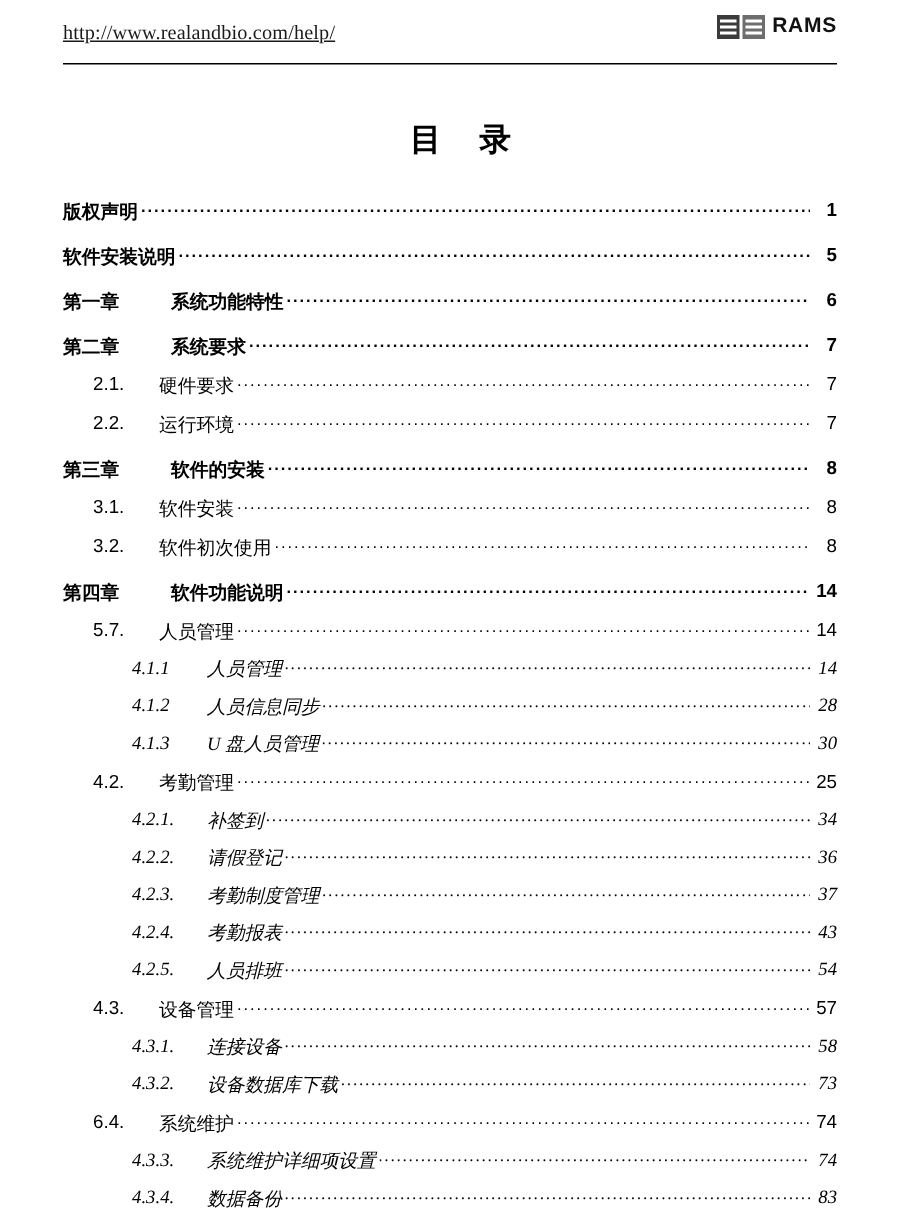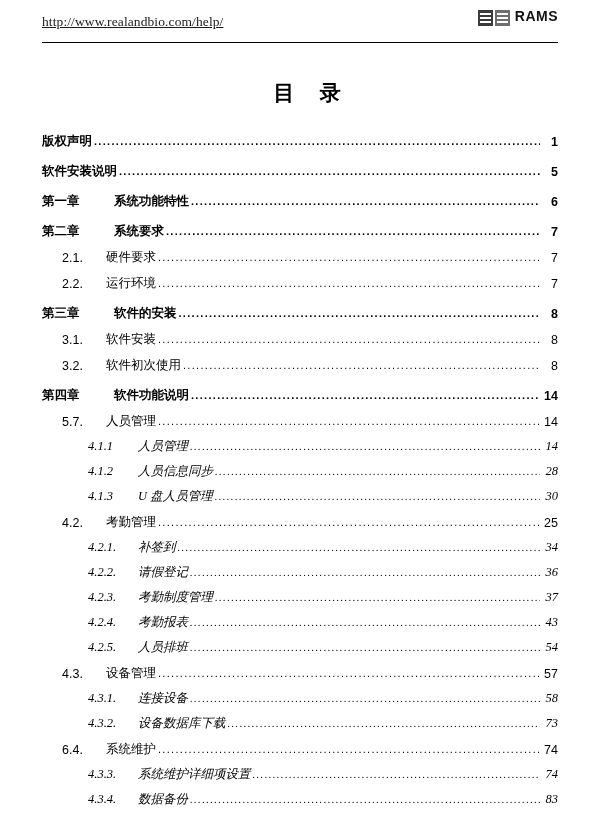--- a/index.html
+++ b/index.html
@@ -70,21 +70,21 @@
     margin-bottom: 26px;
     margin-left: 24px;
   }
 
   
   .toc {
     margin: 0 42px 0 42px;
   }
   .toc-row {
     display: flex;
-    align-items: center;
+    align-items: flex-start;
     white-space: nowrap;
   }
   .toc-num {
     flex: 0 0 auto;
   }
   .toc-label {
     flex: 0 0 auto;
   }
   .toc-dots {
     flex: 1 1 auto;

